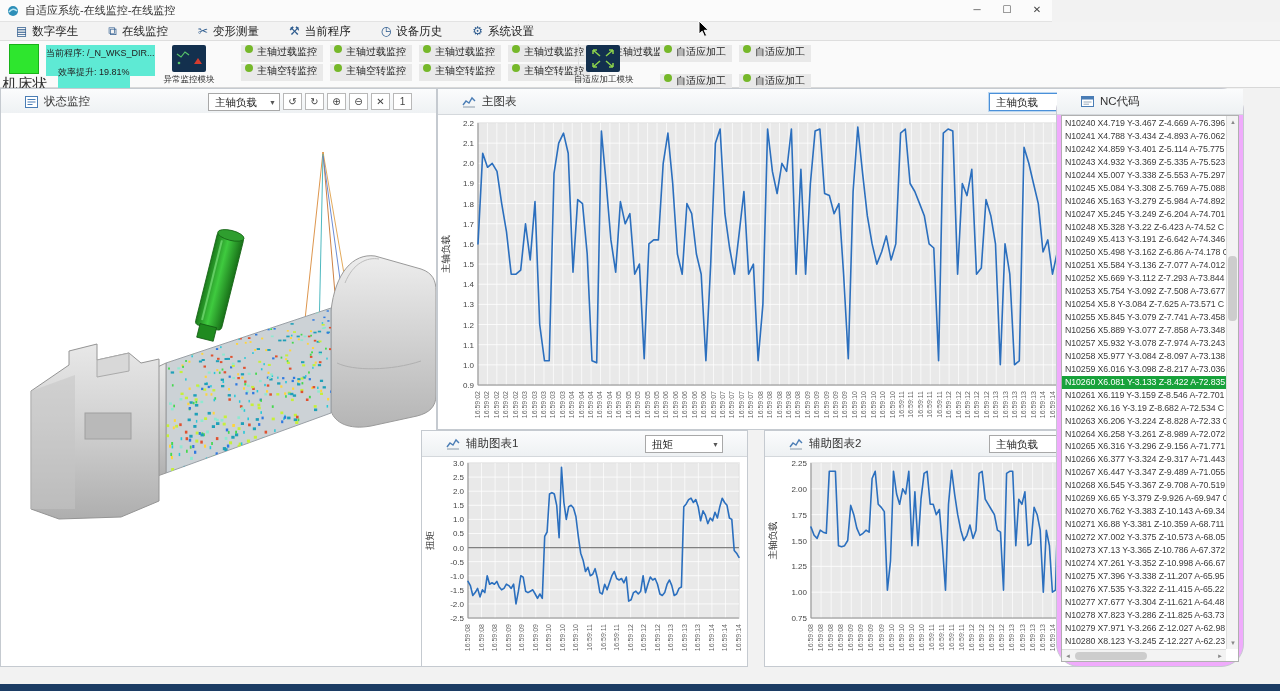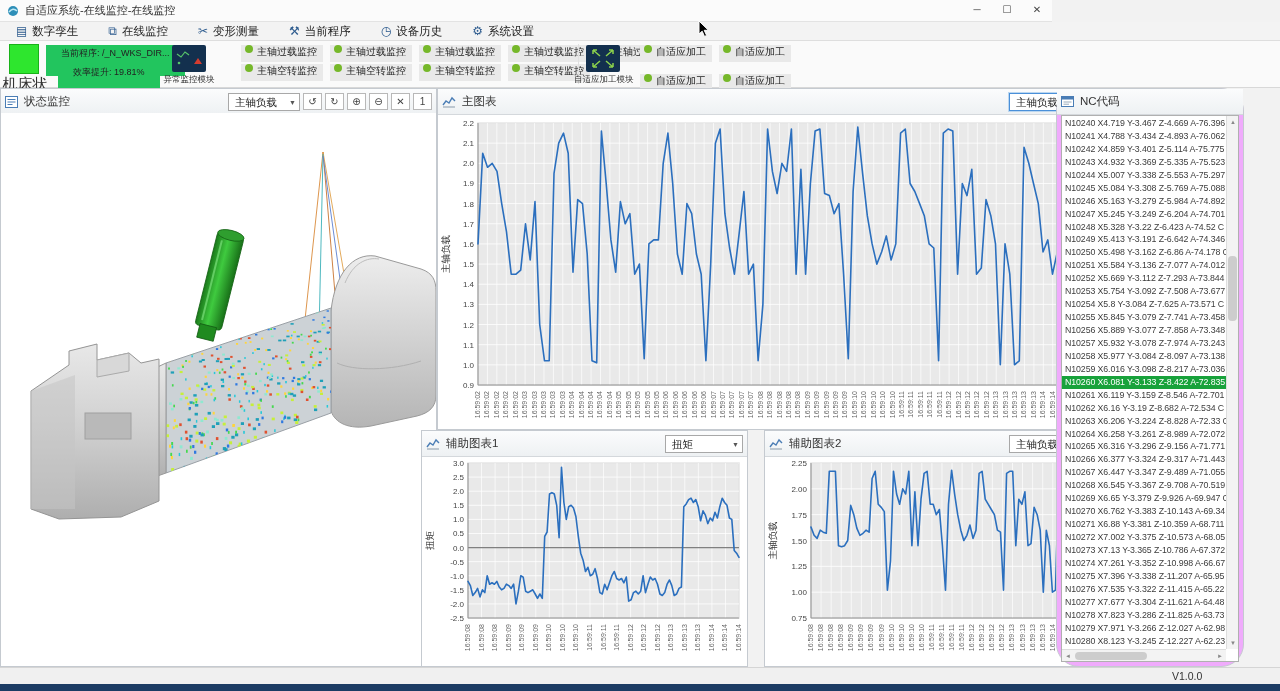--- a/index.html
+++ b/index.html
@@ -13,36 +13,36 @@
   #win-controls{margin-left:auto;display:flex;}
   .win-btn{width:30px;height:22px;text-align:center;line-height:20px;font-size:10px;color:#444;}
   
   #menu-bar{position:absolute;left:0;top:22px;width:1280px;height:19px;background:#f3f3f3;border-bottom:1px solid #dedede;display:flex;align-items:center;padding-left:16px;gap:30px;}
   .menu-item{display:flex;align-items:center;gap:5px;font-size:11.5px;color:#222;cursor:default;}
   .micon{font-size:12px;color:#2d5b8e;line-height:1;}
   
   #toolbar{position:absolute;left:0;top:41px;width:1280px;height:47px;background:#fafafa;border-bottom:1px solid #d8d8d8;}
   #machine-square{position:absolute;left:9px;top:3px;width:30px;height:30px;background:#2ee62e;border:1px solid #19b219;}
   #machine-label{position:absolute;left:2px;top:34px;width:46px;text-align:center;font-size:15px;color:#333;}
-  .chip{position:absolute;left:46px;height:31px;background:#22c55e;font-size:9px;color:#222;line-height:17px;padding:0 15px;white-space:nowrap;}
+  .chip{position:absolute;left:46px;height:31px;background:#5eead4;font-size:9px;color:#222;line-height:17px;padding:0 0;white-space:nowrap;}
   #chip-program{top:4px;}
   #chip-eff{top:23px;margin-left:12px;}
   .module-icon{position:absolute;width:34px;height:27px;background:#13304e;border-radius:2px;top:4px;}
   .module-label{position:absolute;top:33px;text-align:center;font-size:8.5px;color:#333;white-space:nowrap;}
   #abn-icon{left:172px;}  #abn-label{left:160px;width:58px;}
   #ada-icon{left:586px;}  #ada-label{left:574px;width:58px;}
   #toolbar-sep{position:absolute;left:578px;top:3px;height:40px;border-left:1px solid #e0e0e0;}
   #overload-row{position:absolute;left:241px;top:4px;display:flex;gap:7px;}
   #idle-row{position:absolute;left:241px;top:23px;display:flex;gap:7px;}
-  #adaptive-grid{position:absolute;left:640px;top:4px;display:grid;grid-template-columns:auto auto;gap:12px 7px;}
+  #adaptive-grid{position:absolute;left:660px;top:4px;display:grid;grid-template-columns:auto auto;gap:12px 7px;}
   .tb-btn{display:flex;align-items:flex-start;gap:4px;background:#e9e9e9;height:17px;padding:0 6px 0 4px;font-size:10px;color:#222;white-space:nowrap;}
   .dot{width:8px;height:8px;border-radius:50%;background:#76b82a;flex:0 0 8px;}
   
   .panel{position:absolute;background:#fff;border:1px solid #c5cad0;}
-  .panel-header{height:26px;background:linear-gradient(#fbfcfd,#eef1f3);border-bottom:1px solid #d4d8dc;display:flex;align-items:center;padding:0 4px;font-size:11.5px;color:#333;gap:6px;}
+  .panel-header{height:26px;background:linear-gradient(#fbfcfd,#eef1f3);border-bottom:1px solid #d4d8dc;display:flex;align-items:center;padding:0 24px;font-size:11.5px;color:#333;gap:6px;}
   #left-panel{left:0;top:88px;width:437px;height:579px;}
   #main-chart-panel{left:437px;top:88px;width:655px;height:342px;}
   #aux1-panel{left:413px;top:430px;width:327px;height:237px;margin-left:8px;}
   #aux2-panel{left:764px;top:430px;width:328px;height:237px;}
   #nc-panel{left:1056px;top:88px;width:188px;height:579px;background:#f0abfc;border-radius:23px;}
   .dropdown{margin-left:auto;position:relative;width:78px;height:18px;background:#fff;border:1px solid #a8a8a8;font-size:10.5px;line-height:16px;padding:0 14px 0 6px;color:#222;}
   .dropdown.focused{border:1px solid #4a90d9;box-shadow:0 0 0 1px #bcd7f0;}
   .dd-arrow{position:absolute;right:3px;top:1px;font-size:7px;color:#555;}
   #view-tools{margin-left:auto;display:flex;gap:3px;align-items:center;}
   #view-tools .dropdown{margin-left:0;width:72px;}
@@ -1208,21 +1208,18 @@
         <span class="sb-arrow" style="bottom:0">▼</span>
       </div>
       <div id="nc-hscroll">
         <span class="sb-arrow" style="left:0">◄</span>
         <div id="nc-hthumb"></div>
         <span class="sb-arrow" style="right:0">►</span>
       </div>
     </div>
   </div>
 
-  <div id="statusbar">
-    <span id="version">V1.0.0</span>
-  </div>
   <div id="navy-strip"></div>
 
   <svg id="cursor" width="12" height="18" viewBox="0 0 12 18">
     <path d="M1,1 L1,14 L4.2,11.2 L6.5,16.5 L8.6,15.4 L6.2,10.3 L10.5,10.3 Z" fill="#000" stroke="#fff" stroke-width="1"></path>
   </svg>
 </div>
 
 </body></html>

